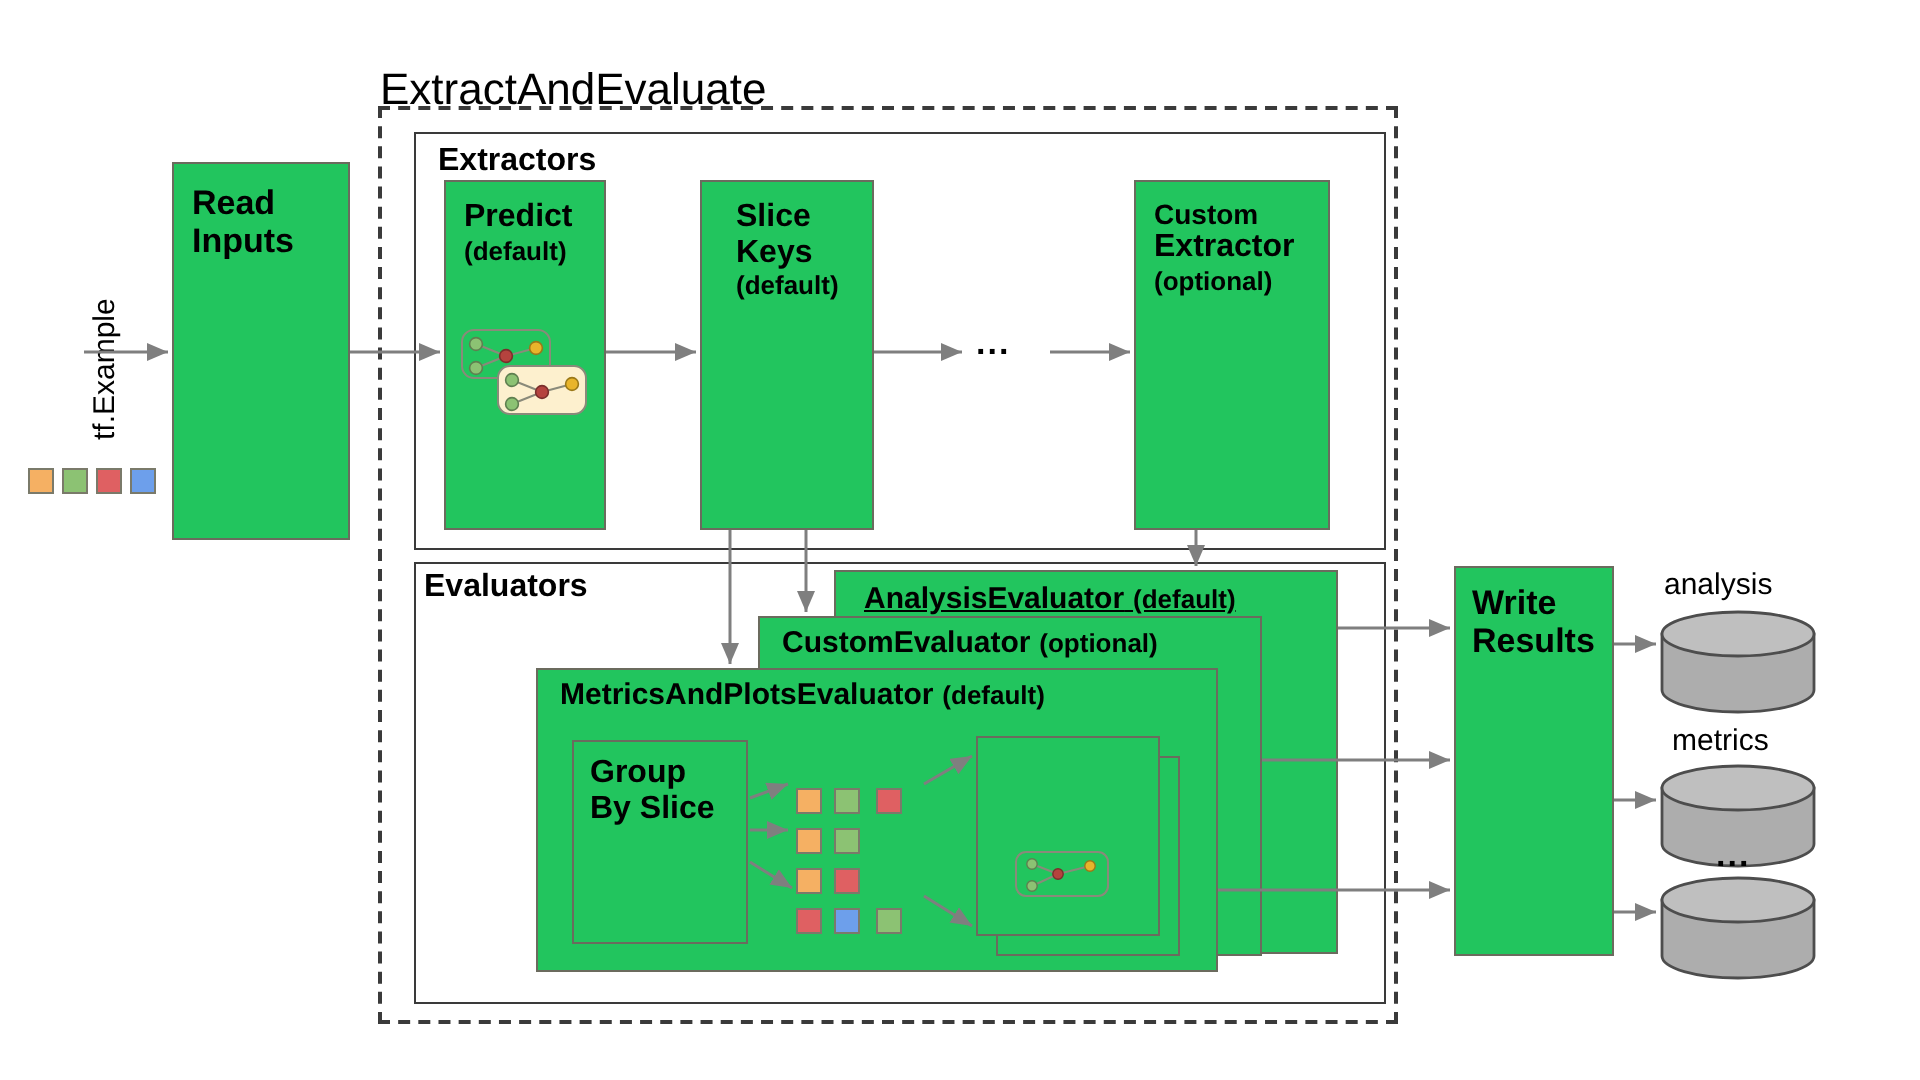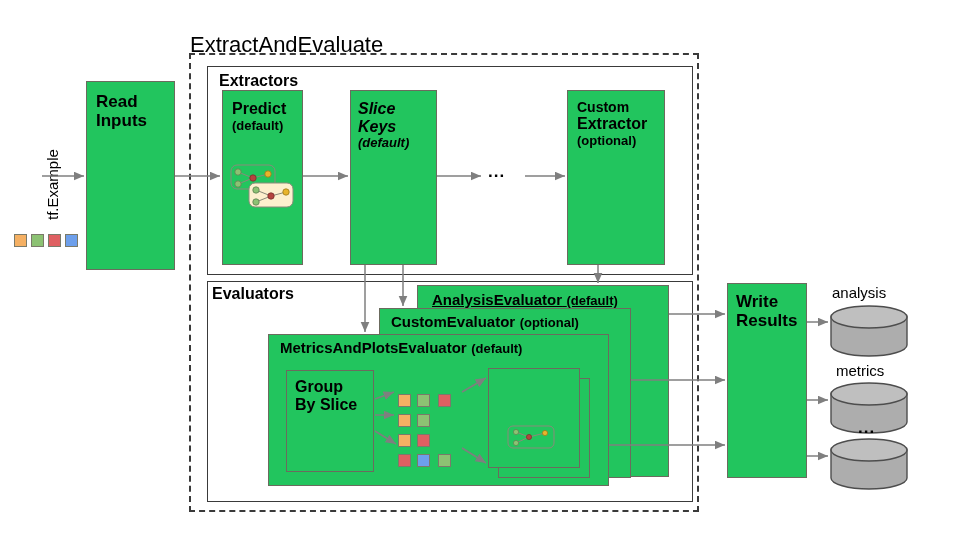--- a/index.html
+++ b/index.html
@@ -75,21 +75,21 @@
       <line x1="27" y1="39" x2="42" y2="33" stroke="#8a8a7a" stroke-width="1"></line>
       <line x1="42" y1="33" x2="57" y2="29" stroke="#8a8a7a" stroke-width="1"></line>
       <circle cx="27" cy="27" r="3.2" fill="#8CC273" stroke="#5f7f50" stroke-width="0.8"></circle>
       <circle cx="27" cy="39" r="3.2" fill="#8CC273" stroke="#5f7f50" stroke-width="0.8"></circle>
       <circle cx="42" cy="33" r="3.2" fill="#B5433E" stroke="#7a2f2b" stroke-width="0.8"></circle>
       <circle cx="57" cy="29" r="3.2" fill="#E8B42B" stroke="#9a7818" stroke-width="0.8"></circle>
     </svg>
   </div>
 
   <div class="abs box" style="left:350px;top:90px;width:87px;height:175px;">
-    <div class="abs" style="left:7px;top:9px;width:78px;font-style:italic;">
+    <div class="abs" style="left:17px;top:9px;width:78px;">
       <div style="font-size:16px;font-weight:bold;line-height:1.1;">Slice</div>
       <div style="font-size:16px;font-weight:bold;line-height:1.1;">Keys</div>
       <div class="sub" style="font-size:13px;">(default)</div>
     </div>
   </div>
 
   <div class="abs dots" style="left:488px;top:162px;font-size:17px;">...</div>
 
   <div class="abs box" style="left:567px;top:90px;width:98px;height:175px;">
     <div class="abs" style="left:9px;top:9px;width:90px;">

